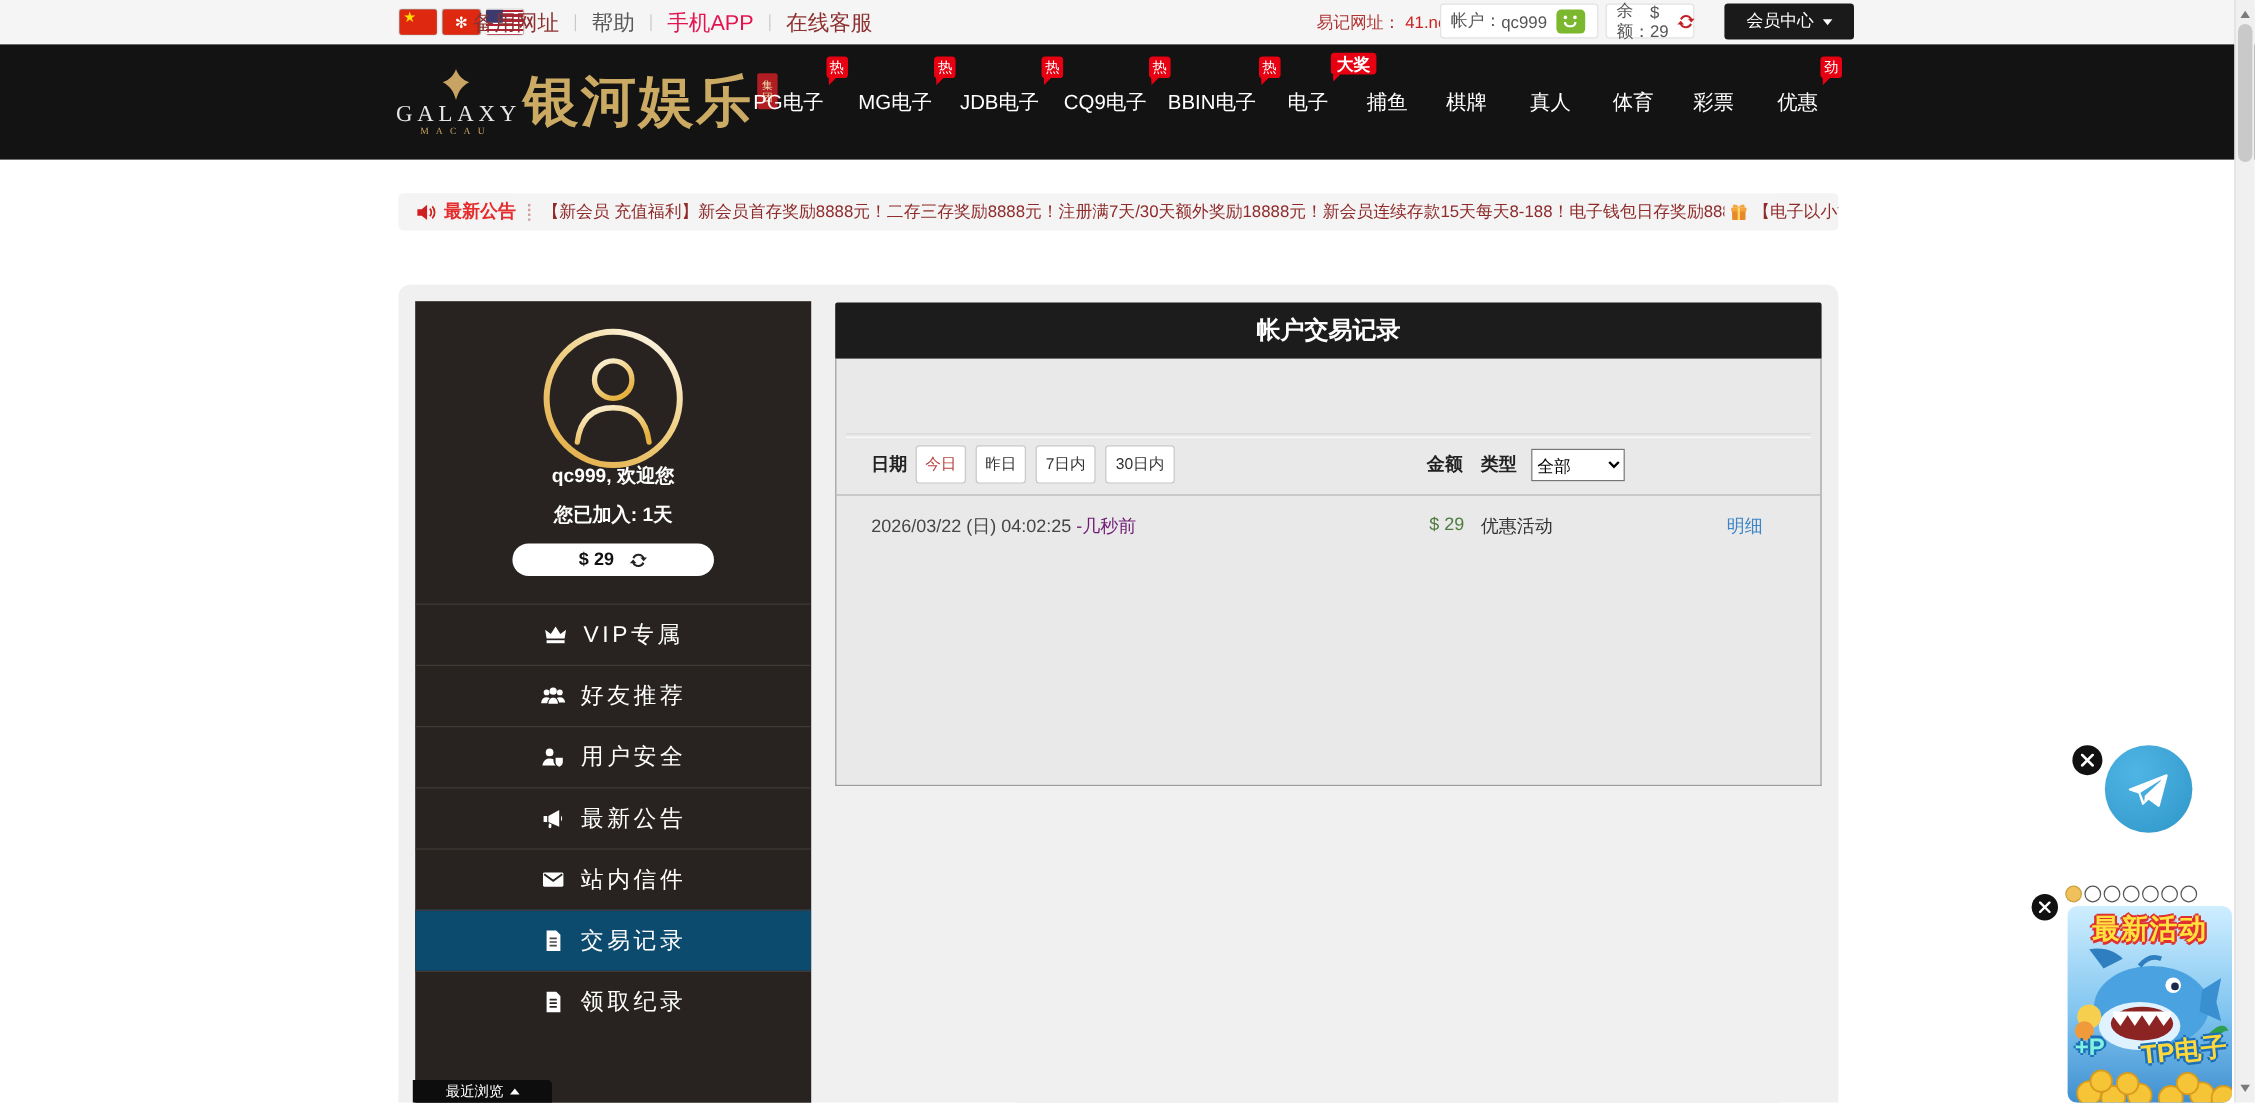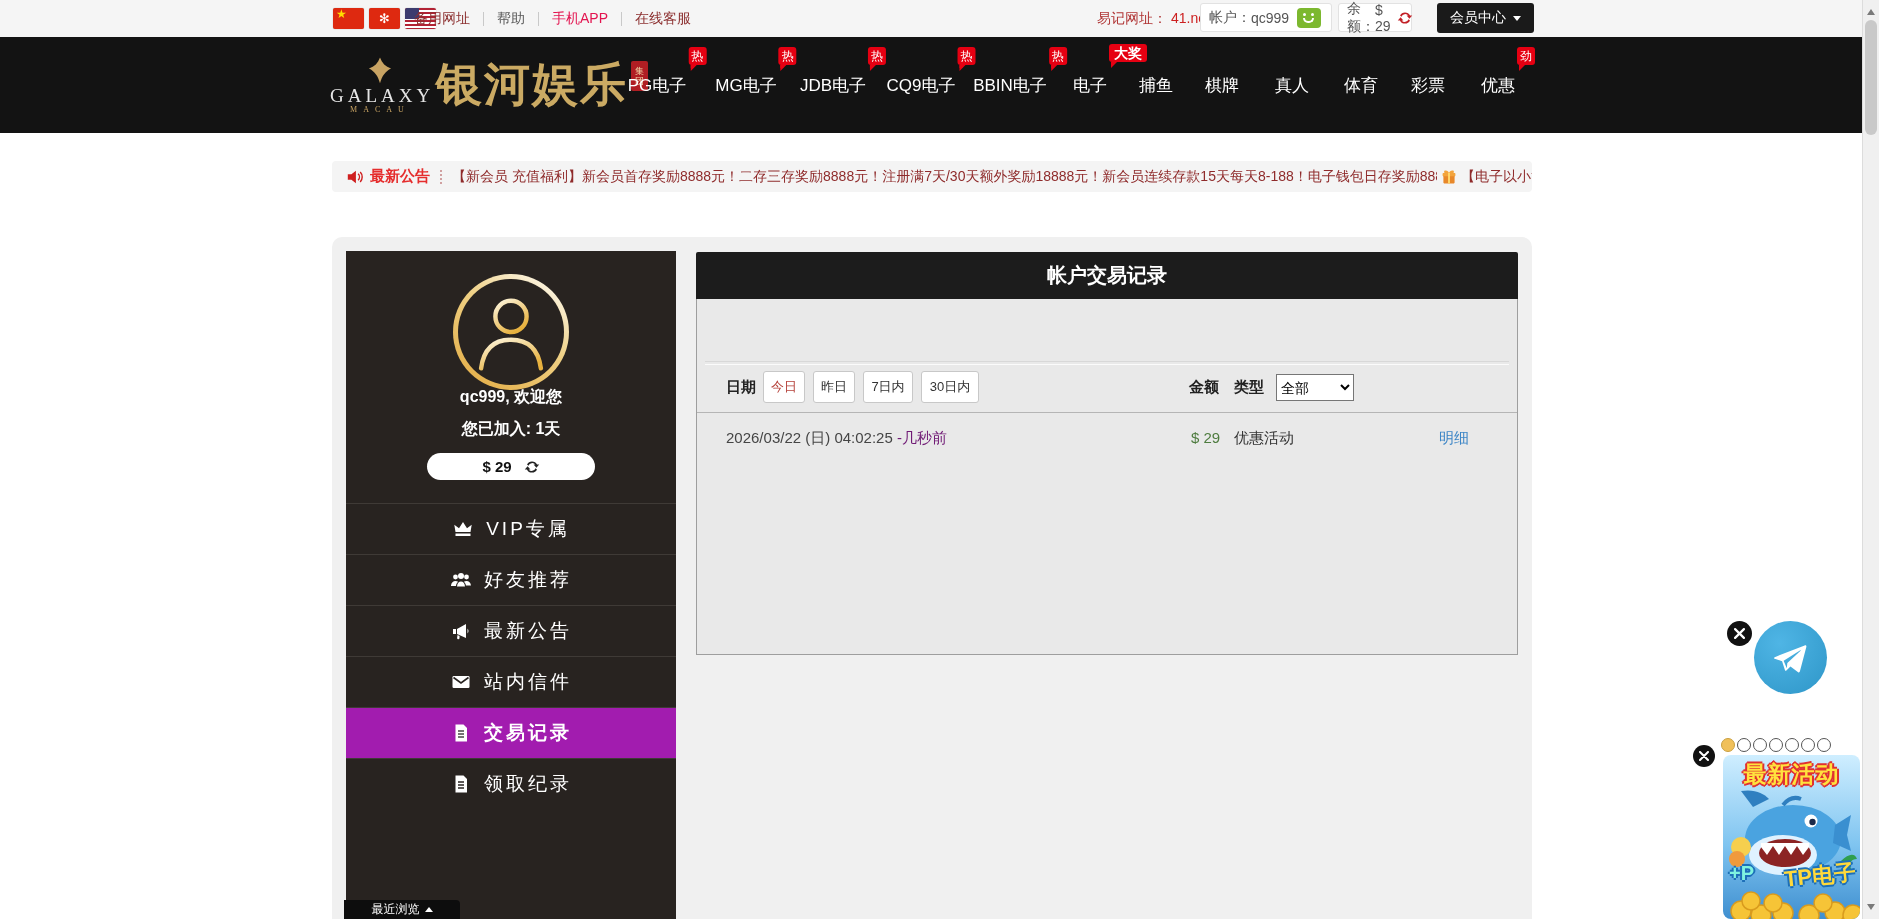--- a/index.html
+++ b/index.html
@@ -9,41 +9,41 @@
   
   .topbar{position:absolute;left:0;top:0;width:1879px;height:37px;background:#f5f5f5;border-bottom:1px solid #e4e4e4;}
   .flags{position:absolute;left:333px;top:8px;display:flex;gap:5px;}
   .flag{width:31px;height:21px;border-radius:2px;position:relative;overflow:hidden;box-shadow:0 0 1px rgba(0,0,0,.4);}
   .flag-cn{background:#de2910;}
   .flag-cn .star{position:absolute;left:3px;top:-1px;color:#ffde00;font-size:12px;}
   .flag-hk{background:#de2910;text-align:center;}
   .flag-hk .petal{color:#fff;font-size:13px;line-height:21px;}
   .flag-us{background:repeating-linear-gradient(180deg,#b22234 0 2px,#fff 2px 4px);}
   .flag-us .canton{position:absolute;left:0;top:0;width:14px;height:11px;background:#3c3b6e;}
-  .toplinks{position:absolute;left:414px;top:0;height:37px;display:flex;align-items:center;font-size:14px;}
+  .toplinks{position:absolute;left:394px;top:0;height:37px;display:flex;align-items:center;font-size:18px;}
   .toplinks .sep{width:1px;height:14px;background:#c9c9c9;margin:0 13px;}
   .tlink{cursor:pointer;}
   .tlink.c0,.tlink.c3{color:#8c3030;}
   .tlink.c1{color:#5a5a5a;}
   .tlink.c2{color:#e3134f;}
   .memurl{position:absolute;left:1097px;top:0;height:37px;line-height:37px;font-size:14px;color:#b03434;}
   .memurl b{color:#cc2020;font-weight:normal;margin-left:4px;}
   .chip{position:absolute;top:3px;height:29px;background:#fff;border:1px solid #e2e2e2;border-radius:3px;
     display:flex;align-items:center;font-size:14px;color:#555;padding:0 8px;box-sizing:border-box;}
   .chip-account{left:1200px;width:132px;}
   .chip-balance{left:1338px;width:74px;}
   .chat-icon{width:24px;height:20px;background:#7cb82f;border-radius:4px;margin-left:8px;position:relative;flex:none;}
   .chat-icon:after{content:"";position:absolute;left:4px;bottom:-4px;border:4px solid transparent;border-top-color:#7cb82f;}
   .chat-icon .eye{position:absolute;top:5px;width:3px;height:3px;background:#fff;border-radius:50%;}
   .chat-icon .e1{left:6px;} .chat-icon .e2{left:14px;}
   .chat-icon .mouth{position:absolute;left:6px;top:10px;width:11px;height:5px;border:2px solid #fff;border-top:none;border-radius:0 0 8px 8px;box-sizing:border-box;}
   .refresh{width:16px;height:16px;margin-left:6px;cursor:pointer;flex:none;}
   .refresh.red{color:#c22027;}
   .refresh.dark{color:#222;}
-  .member-btn{position:absolute;left:1437px;top:3px;width:97px;height:30px;background:#1a1a1a;border-radius:3px;
+  .member-btn{position:absolute;left:1437px;top:3px;width:108px;height:30px;background:#1a1a1a;border-radius:3px;
     color:#fff;font-size:14px;display:flex;align-items:center;justify-content:center;gap:7px;cursor:pointer;}
   .caret{width:0;height:0;border:4px solid transparent;border-top:5px solid #fff;margin-top:4px;}
 
   
   .navbar{position:absolute;left:0;top:37px;width:1879px;height:96px;background:#131313;}
   .logo{position:absolute;left:330px;top:6px;display:flex;align-items:center;cursor:pointer;}
   .logo-left{width:100px;text-align:center;}
   .emblem{display:block;margin:0 auto;}
   .logo-en{font-family:"Liberation Serif","DejaVu Serif",serif;color:#e5e5e5;font-size:19px;letter-spacing:4px;line-height:20px;}
   .logo-sub{font-family:"Liberation Serif","DejaVu Serif",serif;color:#c8a363;font-size:8px;letter-spacing:6px;line-height:8px;}
@@ -77,21 +77,21 @@
     background:linear-gradient(215deg,#ffffff 0%,#efd084 45%,#e2a93f 100%);}
   .avatar-inner{position:absolute;left:5px;top:5px;width:106px;height:106px;border-radius:50%;background:#282320;
     display:flex;align-items:center;justify-content:center;overflow:hidden;}
   .welcome{position:absolute;left:0;top:136px;width:330px;text-align:center;color:#fff;font-size:16px;font-weight:bold;}
   .joined{position:absolute;left:0;top:168px;width:330px;text-align:center;color:#fff;font-size:16px;font-weight:bold;}
   .pill{position:absolute;left:81px;top:202px;width:168px;height:27px;background:#fff;border-radius:14px;
     display:flex;align-items:center;justify-content:center;gap:6px;font-size:15px;font-weight:bold;color:#111;cursor:pointer;}
   .menu{position:absolute;left:0;top:252px;width:330px;}
   .menu-item{height:50px;border-top:1px solid #3f3a36;display:flex;align-items:center;justify-content:center;gap:12px;
     color:#fff;font-size:19px;letter-spacing:3px;cursor:pointer;}
-  .menu-item.selected{background:#a21caf;font-weight:bold;}
+  .menu-item.selected{background:#0c4a6e;}
   .mi-icon{flex:none;display:flex;}
   .recent-tab{position:absolute;left:12px;top:663px;width:116px;height:19px;background:#0d0d0d;border-radius:0 4px 0 0;
     color:#fff;font-size:12px;display:flex;align-items:center;justify-content:center;gap:5px;cursor:pointer;}
   .up-ic{width:0;height:0;border:4px solid transparent;border-bottom:5px solid #fff;margin-top:-4px;}
 
   
   .panel{position:absolute;left:364px;top:15px;width:822px;height:403px;}
   .panel-header{height:47px;background:#1c1c1c;color:#fff;font-size:20px;font-weight:bold;
     display:flex;align-items:center;justify-content:center;border-radius:2px 2px 0 0;}
   .panel-body{position:absolute;left:0;top:47px;width:822px;height:356px;background:#e9e9e9;
@@ -299,20 +299,30 @@
         <div class="menu-item">
           <span class="mi-icon">
             <svg width="22" height="20" viewBox="0 0 22 20">
                 <circle cx="5.5" cy="7" r="2.4" fill="#fff"></circle>
                 <circle cx="16.5" cy="7" r="2.4" fill="#fff"></circle>
                 <circle cx="11" cy="6" r="3" fill="#fff"></circle>
                 <path fill="#fff" d="M1 15.5c.4-3 2-4.5 4.5-4.5 1 0 1.9.3 2.6.8C6.7 13 6.1 14.6 6 16H1zM16 16c-.1-1.4-.7-3-2.1-4.2.7-.5 1.6-.8 2.6-.8 2.5 0 4.1 1.5 4.5 4.5h-5zM7 16.5c.3-3.4 1.8-5 4-5s3.7 1.6 4 5z"></path>
               </svg>
           </span>
           <span>好友推荐</span>
+        </div>
+        <div class="menu-item">
+          <span class="mi-icon">
+            <svg width="22" height="20" viewBox="0 0 22 20">
+                <circle cx="8" cy="6" r="3.2" fill="#fff"></circle>
+                <path fill="#fff" d="M2 17c.5-4 2.7-6 6-6 1.2 0 2.3.3 3.2.8-.2 2.2.5 4 2 5.2z"></path>
+                <path fill="#fff" d="M13 10.5h6v3.6c0 2-1.3 3.3-3 3.9-1.7-.6-3-1.9-3-3.9z"></path>
+              </svg>
+          </span>
+          <span>用户安全</span>
         </div>
         <div class="menu-item">
           <span class="mi-icon">
             <svg width="22" height="20" viewBox="0 0 20 20">
                 <path fill="#fff" d="M2 8h3v5H2zM6 8l9-5v14l-9-4zM16.5 7.5a4 4 0 0 1 0 5z"></path>
                 <path fill="#fff" d="M6.5 14l2 .9V17a1.2 1.2 0 0 1-2.4 0z"></path>
               </svg>
           </span>
           <span>最新公告</span>
         </div>

